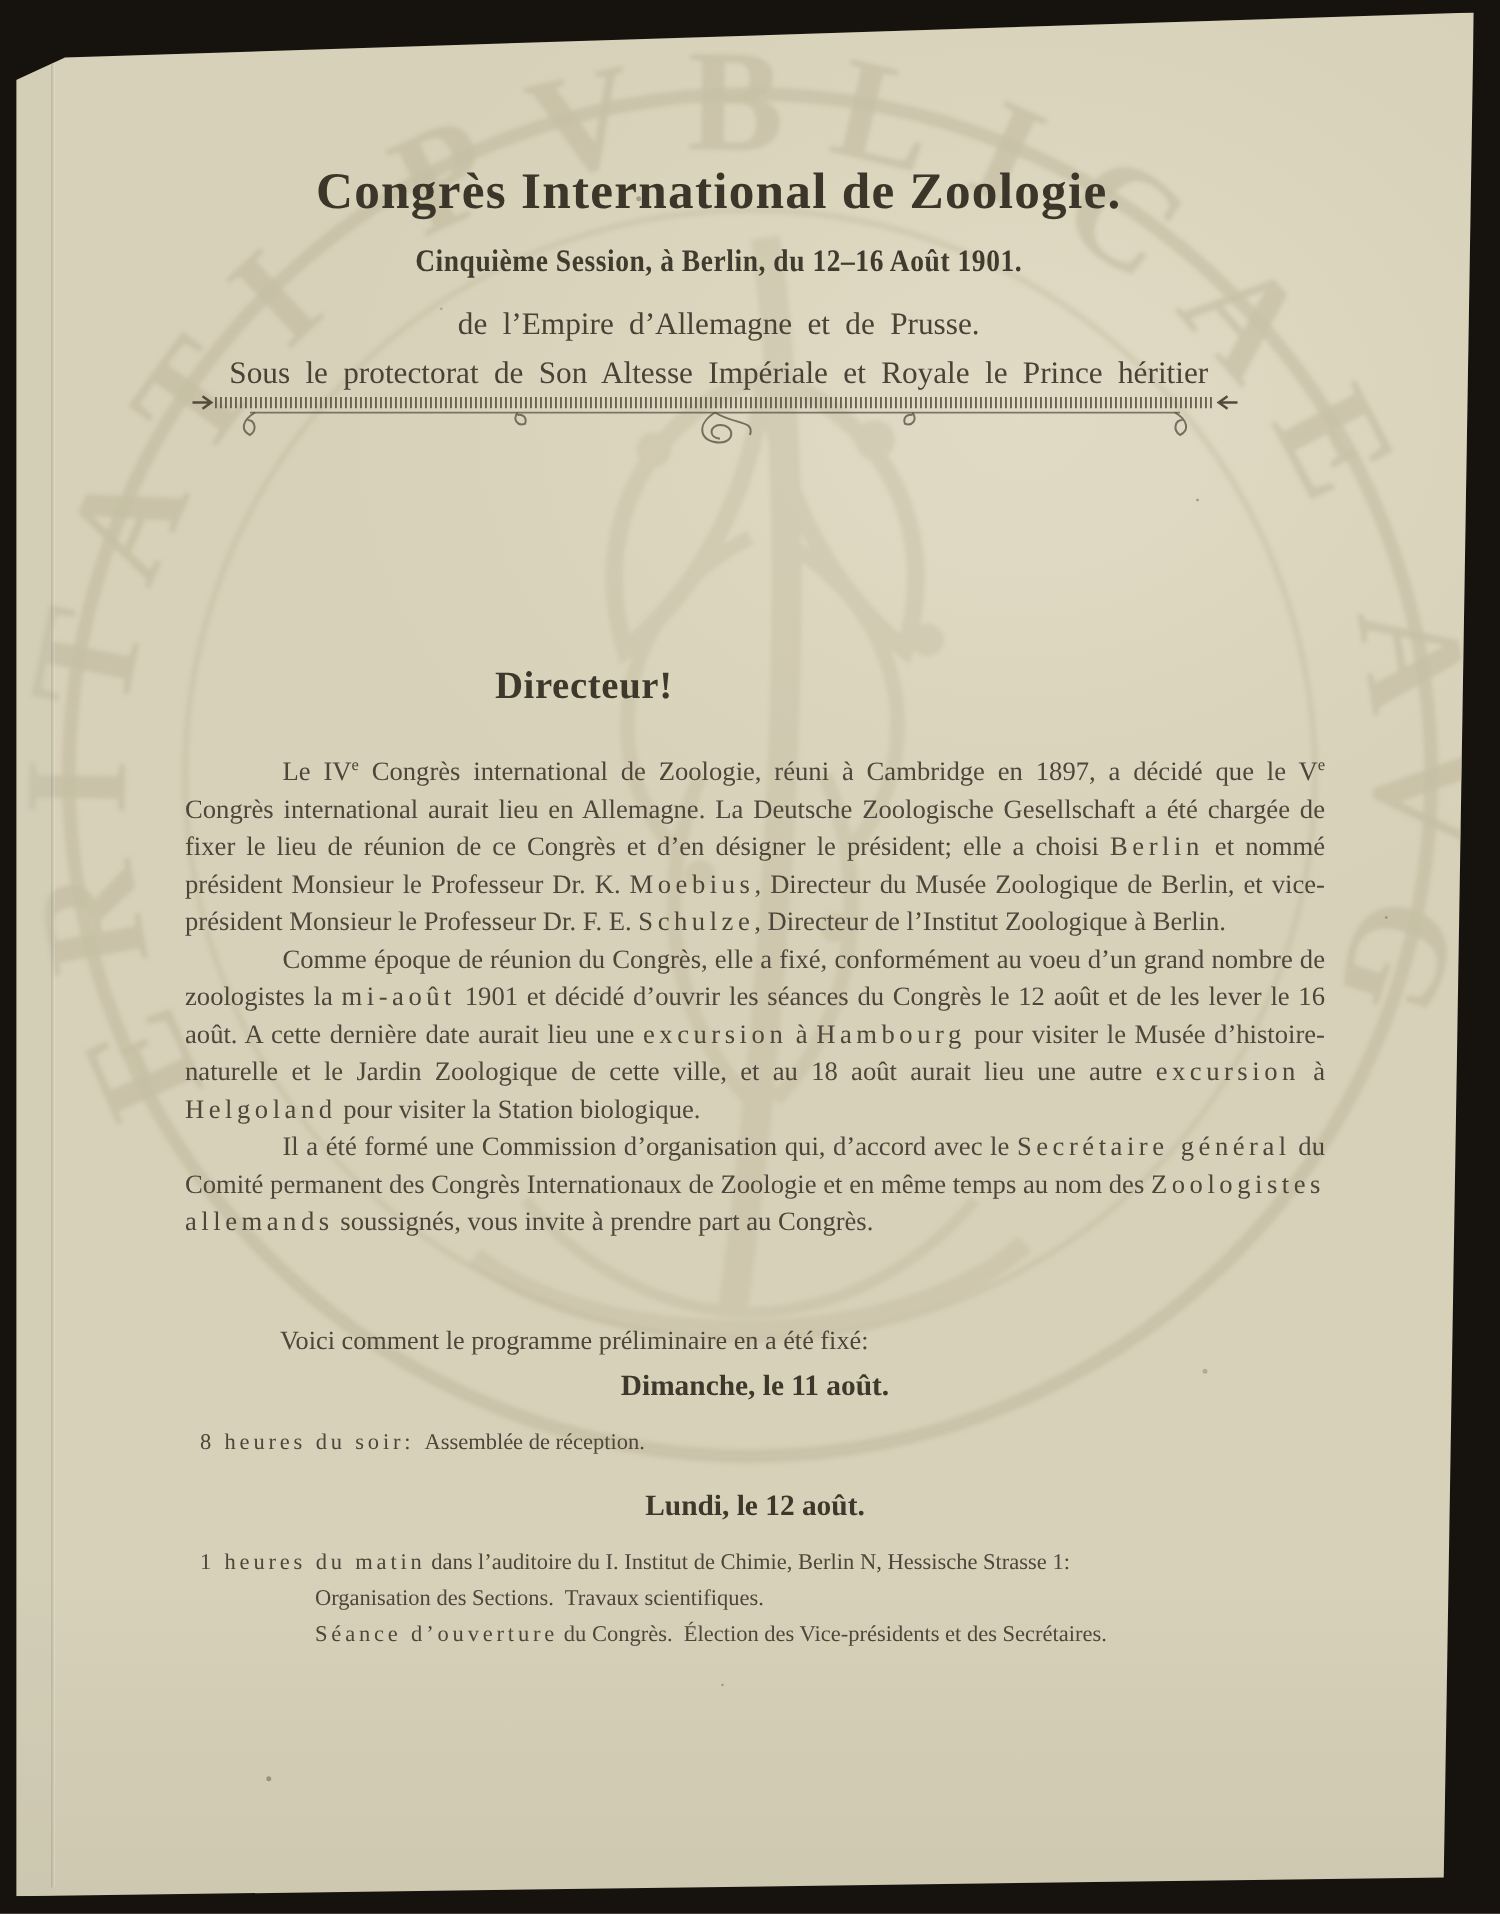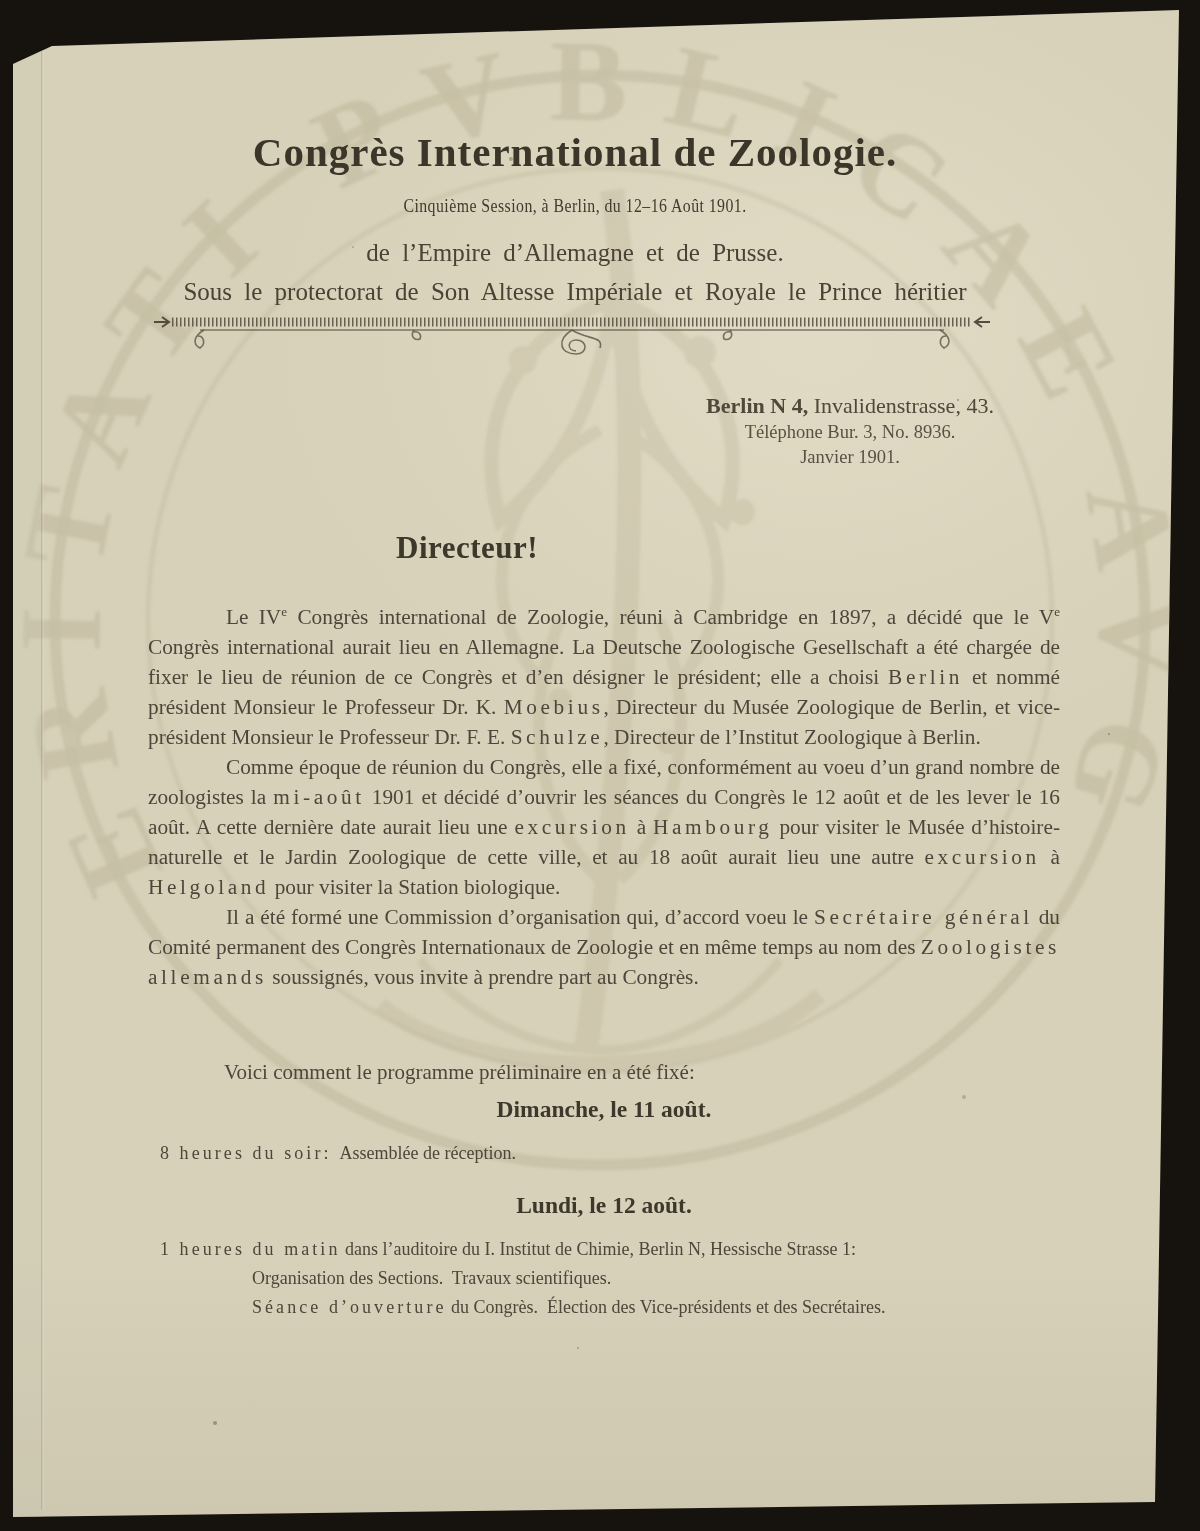--- a/index.html
+++ b/index.html
@@ -19,21 +19,21 @@
     color:#50463a;
   }
   .edge-strip{position:absolute;left:13px;top:46px;width:29px;height:1471px;
     background:rgba(196,196,176,.28);}
   .crease{position:absolute;left:41px;top:50px;width:3px;height:1460px;
     background:linear-gradient(to right, rgba(90,80,60,.22), rgba(255,255,250,.25));}
   .wm{position:absolute;left:0;top:0;width:1200px;height:1531px;pointer-events:none;}
 
   header{position:absolute;left:0;top:0;width:1150px;text-align:center;}
   h1{margin:128px 0 0 0;font-size:41px;font-weight:bold;color:#3c352a;letter-spacing:1px;}
-  .session{margin-top:20px;font-size:18px;font-weight:normal;color:#413a2e;}
+  .session{margin-top:20px;font-size:25px;font-weight:bold;color:#413a2e;}
   .session>span{display:inline-block;transform:scaleX(.88);letter-spacing:.5px;}
   .prot{margin-top:16px;font-size:25px;line-height:39px;color:#4b4236;word-spacing:6px;}
   .prot+.prot{margin-top:0;}
   .rule{position:absolute;left:152px;top:310px;}
 
   .address{position:absolute;left:655px;top:392px;width:390px;text-align:center;color:#51473a;}
   .address .l1{font-size:22px;line-height:28px;}
   .address .b{font-weight:bold;}
   .address .small{font-size:18.5px;line-height:25px;color:#5a5044;}
 
@@ -125,35 +125,27 @@
         <g fill="none" stroke-width="1.6" opacity=".75">
           <path d="M52,20 C42,26 40,34 48,38 C54,34 52,26 46,26"></path>
           <path d="M262,20 C258,26 262,31 268,29 C270,24 266,21 262,22"></path>
           <path d="M420,20 C404,30 408,44 424,44 C436,44 436,30 424,30 C416,30 414,40 424,41 M420,20 C436,30 452,26 448,38"></path>
           <path d="M578,20 C582,26 578,31 572,29 C570,24 574,21 578,22"></path>
           <path d="M788,20 C798,26 800,34 792,38 C786,34 788,26 794,26"></path>
         </g>
       </g>
     </svg>
 
-    <div class="address">
-      <div class="l1">
-        <span class="b">Berlin N 4,</span>
-        <span>Invalidenstrasse, 43.</span>
-      </div>
-      <div class="small">Téléphone Bur. 3, No. 8936.</div>
-      <div class="small">Janvier 1901.</div>
-    </div>
 
     <h2 class="salutation">Directeur!</h2>
 
     <div class="bodytext" id="paragraphs">
         <p><span>Le IV</span><sup>e</sup><span> Congrès international de Zoologie, réuni à Cambridge en 1897, a décidé que le V</span><sup>e</sup><span> Congrès international aurait lieu en Allemagne.  La Deutsche Zoologische Gesellschaft a été chargée de fixer le lieu de réunion de ce Congrès et d’en désigner le président; elle a choisi </span><span class="sp">Berlin</span><span> et nommé président Monsieur le Professeur Dr. K. </span><span class="sp">Moebius</span><span>, Directeur du Musée Zoologique de Berlin, et vice-président Monsieur le Professeur Dr. F. E. </span><span class="sp">Schulze</span><span>, Directeur de l’Institut Zoologique à Berlin.</span></p>
         <p><span>Comme époque de réunion du Congrès, elle a fixé, conformément au voeu d’un grand nombre de zoologistes la </span><span class="sp">mi-août</span><span> 1901 et décidé d’ouvrir les séances du Congrès le 12 août et de les lever le 16 août.  A cette dernière date aurait lieu une </span><span class="sp">excursion</span><span> à </span><span class="sp">Hambourg</span><span> pour visiter le Musée d’histoire-naturelle et le Jardin Zoologique de cette ville, et au 18 août aurait lieu une autre </span><span class="sp">excursion</span><span> à </span><span class="sp">Helgoland</span><span> pour visiter la Station biologique.</span></p>
-        <p><span>Il a été formé une Commission d’organisation qui, d’accord voeu le </span><span class="sp">Secrétaire général</span><span> du Comité permanent des Congrès Internationaux de Zoologie et en même temps au nom des </span><span class="sp">Zoologistes allemands</span><span> soussignés, vous invite à prendre part au Congrès.</span></p>
+        <p><span>Il a été formé une Commission d’organisation qui, d’accord avec le </span><span class="sp">Secrétaire général</span><span> du Comité permanent des Congrès Internationaux de Zoologie et en même temps au nom des </span><span class="sp">Zoologistes allemands</span><span> soussignés, vous invite à prendre part au Congrès.</span></p>
       </div>
 
     <div class="intro">Voici comment le programme préliminaire en a été fixé:</div>
 
     <div class="program" id="program">
         <h3>Dimanche, le 11 août.</h3>
         <p class="sched"><span class="sp">8 heures du soir:</span><span>  Assemblée de réception.</span></p>
         <h3 class="later">Lundi, le 12 août.</h3>
         <p class="sched"><span class="sp">1 heures du matin</span><span> dans l’auditoire du I. Institut de Chimie, Berlin N, Hessische Strasse 1:</span></p>
         <p class="sched ind"><span>Organisation des Sections.  Travaux scientifiques.</span></p>

